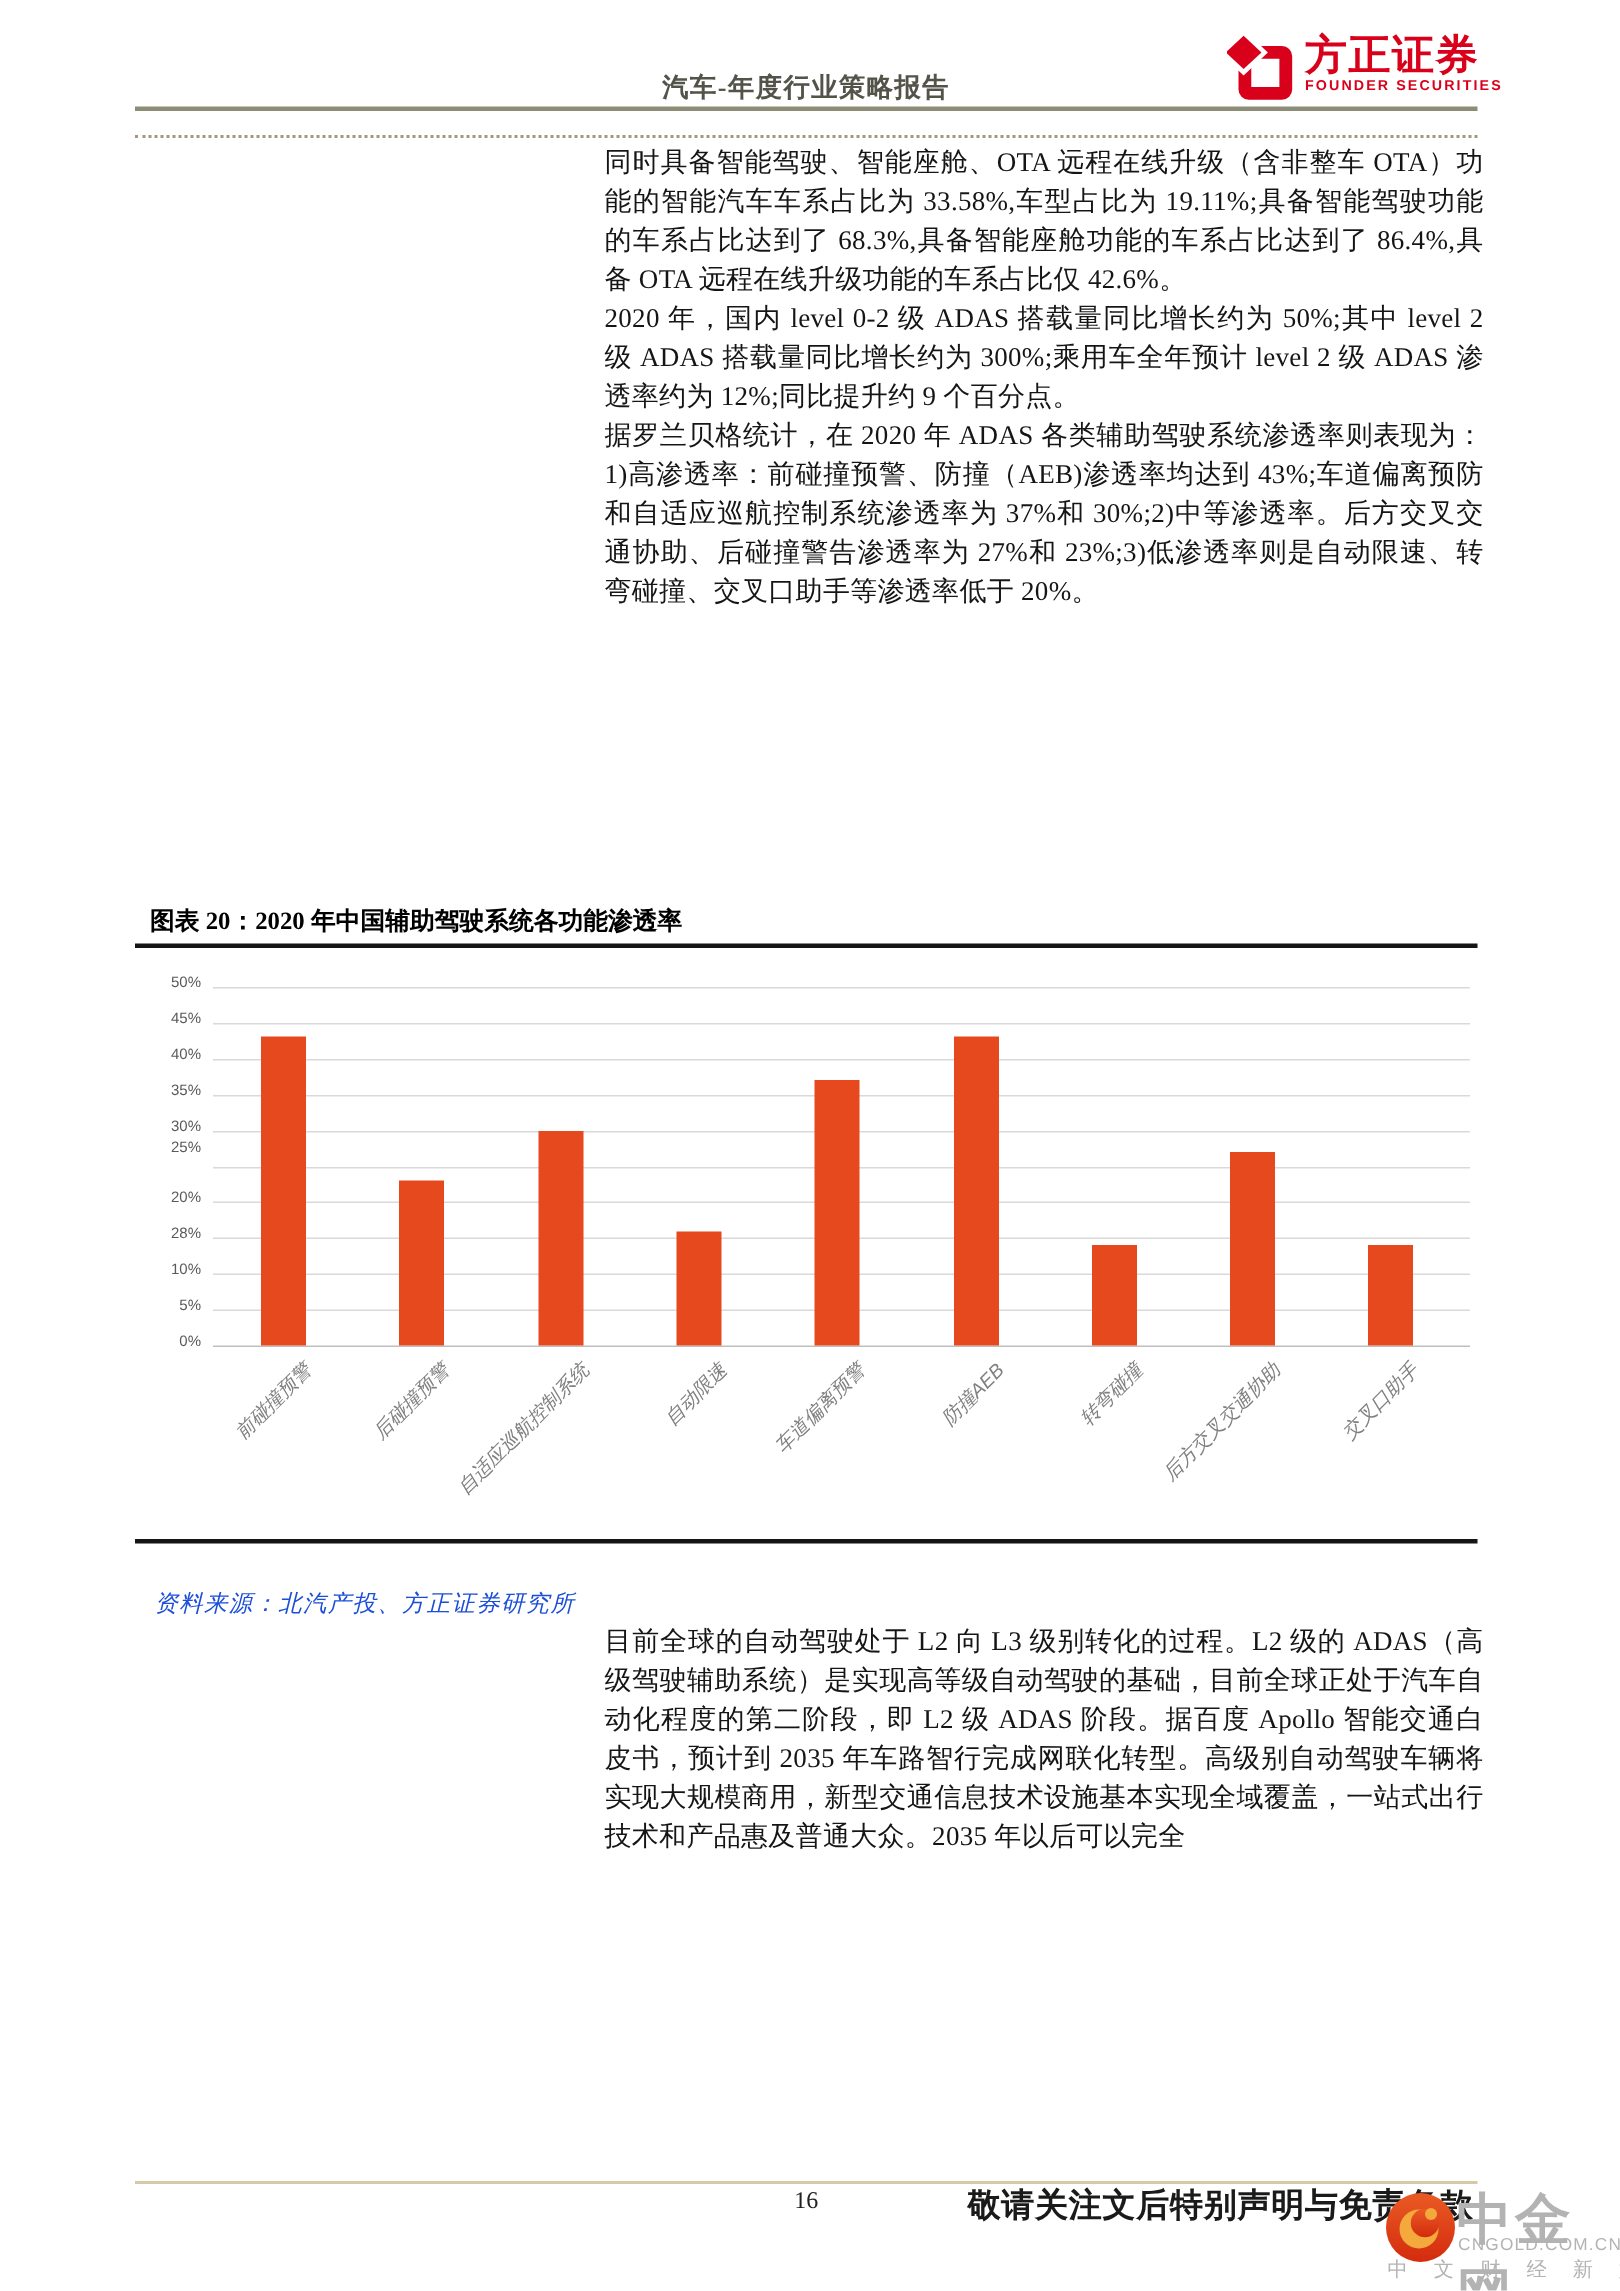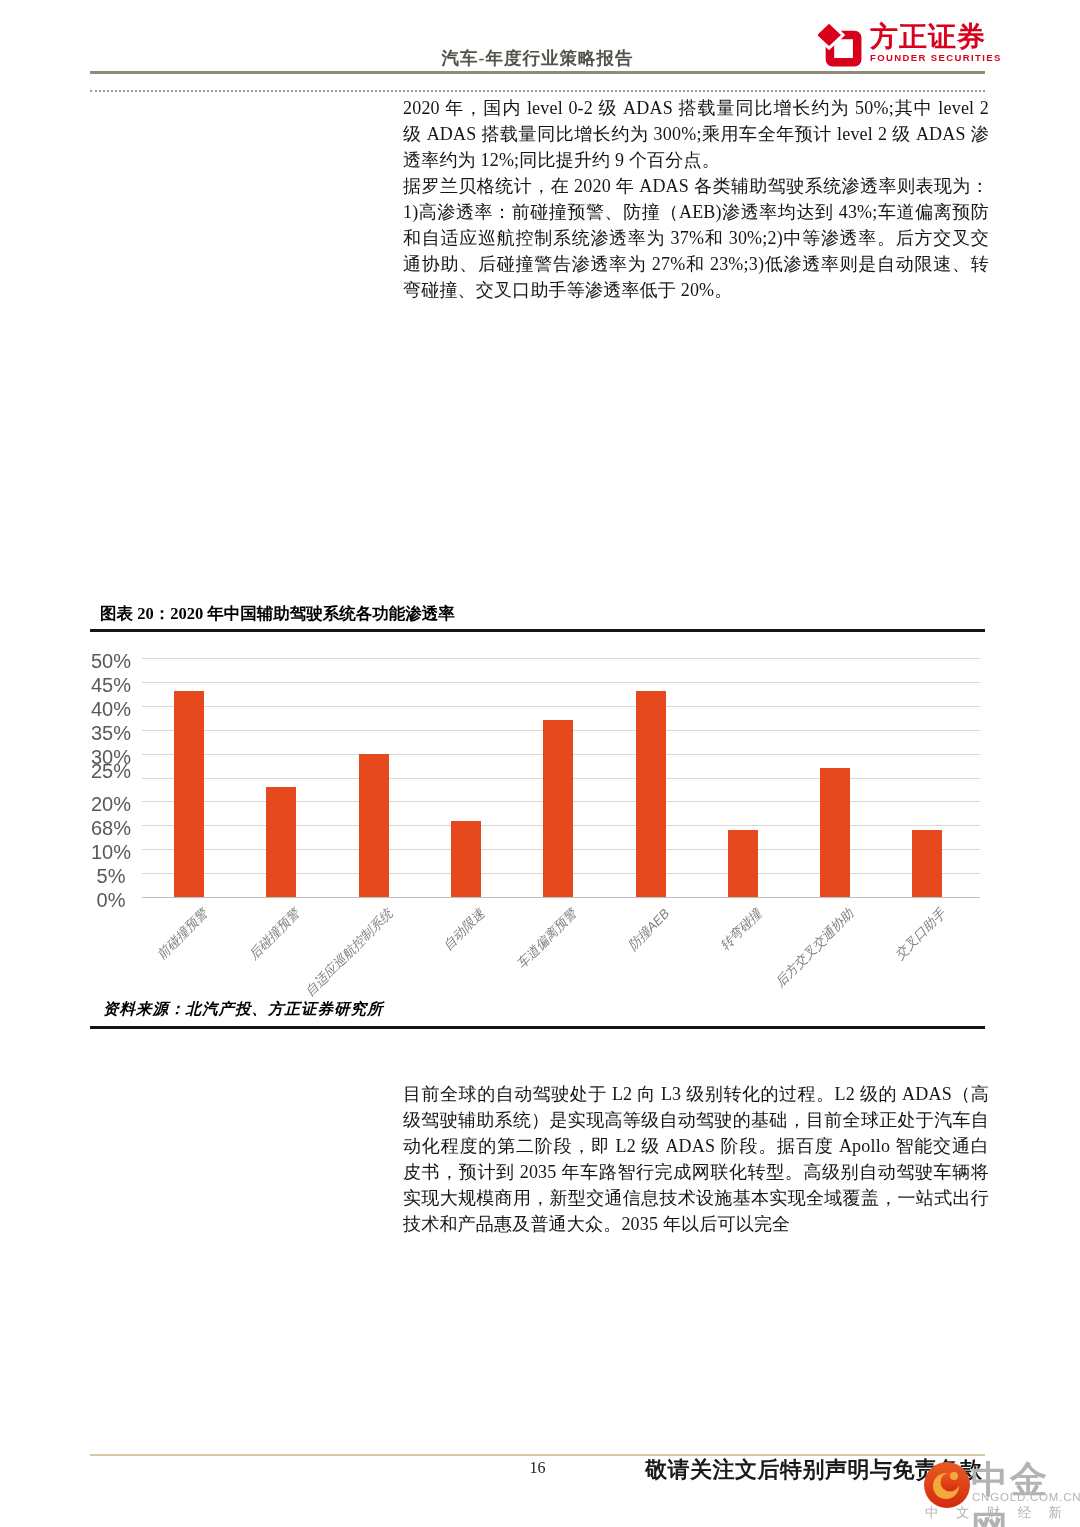--- a/index.html
+++ b/index.html
@@ -27,28 +27,28 @@
     text-align:justify; color:#151515; letter-spacing:0.2px; }
   .textcol p { margin:0; }
   .textcol-top { top:95px; }
   .textcol-bottom { top:1081px; }
 
   
   .fig-title { top:603px; left:100px; font-size:16.5px; font-weight:700; color:#000; }
   .rule-black { left:90px; width:895px; height:3px; background:#151515; }
   .rule-top { top:629px; }
   .rule-bottom { top:1026px; }
-  .fig-source { top:999px; left:103px; font-size:15.5px; font-style:italic;
-    font-weight:700; color:#000000; letter-spacing:1px; }
+  .fig-source { top:1059px; left:103px; font-size:15.5px; font-style:italic;
+    font-weight:400; color:#1d4ed8; letter-spacing:1px; }
 
   .plot { left:142px; top:658px; width:838px; height:239px; }
   .gridline { position:absolute; left:0; right:0; height:1px; background:#d9d9d9; }
   .gridline.axis { background:#bfbfbf; }
-  .ytick { position:absolute; left:88px; width:46px; text-align:center;
-    font-family:"Liberation Sans", sans-serif; font-size:20px; color:#595959; }
+  .ytick { position:absolute; left:88px; width:46px; text-align:right;
+    font-family:"Liberation Sans", sans-serif; font-size:10px; color:#595959; }
   .bar { position:absolute; bottom:0; width:30px; background:#e5491d; }
   .xtick { position:absolute; width:170px; text-align:right;
     font-family:"Liberation Sans", sans-serif; font-size:13px; font-style:italic;
     color:#808080; transform:rotate(-45deg); transform-origin:100% 0; white-space:nowrap; }
 
   
   .footer-rule { top:1454px; left:90px; width:895px; height:2px; background:#d5c9a7; }
   .page-num { top:1459px; left:90px; width:895px; text-align:center;
     font-size:16px; color:#222; }
   .disclaimer { top:1455px; left:645px; font-size:22px; font-weight:700;
@@ -80,20 +80,21 @@
   <span class="brand-text">
     <div class="brand-cn">方正证券</div>
     <div class="brand-en">FOUNDER SECURITIES</div>
   </span>
 </div>
 
 <div class="abs header-rule"></div>
 <div class="abs header-dotted"></div>
 
 <div class="abs textcol textcol-top">
+  <p>同时具备智能驾驶、智能座舱、OTA 远程在线升级（含非整车 OTA）功能的智能汽车车系占比为 33.58%,车型占比为 19.11%;具备智能驾驶功能的车系占比达到了 68.3%,具备智能座舱功能的车系占比达到了 86.4%,具备 OTA 远程在线升级功能的车系占比仅 42.6%。</p>
   <p>2020 年，国内 level 0-2 级 ADAS 搭载量同比增长约为 50%;其中 level 2 级 ADAS 搭载量同比增长约为 300%;乘用车全年预计 level 2 级 ADAS 渗透率约为 12%;同比提升约 9 个百分点。</p>
   <p>据罗兰贝格统计，在 2020 年 ADAS 各类辅助驾驶系统渗透率则表现为：1)高渗透率：前碰撞预警、防撞（AEB)渗透率均达到 43%;车道偏离预防和自适应巡航控制系统渗透率为 37%和 30%;2)中等渗透率。后方交叉交通协助、后碰撞警告渗透率为 27%和 23%;3)低渗透率则是自动限速、转弯碰撞、交叉口助手等渗透率低于 20%。</p>
 </div>
 
 <div class="abs fig-title">图表 20：2020 年中国辅助驾驶系统各功能渗透率</div>
 <div class="abs rule-black rule-top"></div>
 
 <div class="abs plot" id="plot">
     <div class="gridline axis" style="top: 239px;"></div>
     <div class="gridline" style="top: 215.1px;"></div>
@@ -113,21 +114,21 @@
     <div class="bar" style="left: 401.2px; width: 30px; height: 176.86px; background: rgb(229, 73, 29);"></div>
     <div class="bar" style="left: 493.5px; width: 30px; height: 205.54px; background: rgb(229, 73, 29);"></div>
     <div class="bar" style="left: 585.8px; width: 30px; height: 66.92px; background: rgb(229, 73, 29);"></div>
     <div class="bar" style="left: 678.1px; width: 30px; height: 129.06px; background: rgb(229, 73, 29);"></div>
     <div class="bar" style="left: 770.4px; width: 30px; height: 66.92px; background: rgb(229, 73, 29);"></div>
   </div>
 <div id="yticks">
     <div class="abs ytick" style="top: 889px;">0%</div>
     <div class="abs ytick" style="top: 865.1px;">5%</div>
     <div class="abs ytick" style="top: 841.2px;">10%</div>
-    <div class="abs ytick" style="top: 817.3px;">68%</div>
+    <div class="abs ytick" style="top: 817.3px;">28%</div>
     <div class="abs ytick" style="top: 793.4px;">20%</div>
     <div class="abs ytick" style="top: 760px;">25%</div>
     <div class="abs ytick" style="top: 745.6px;">30%</div>
     <div class="abs ytick" style="top: 721.7px;">35%</div>
     <div class="abs ytick" style="top: 697.8px;">40%</div>
     <div class="abs ytick" style="top: 673.9px;">45%</div>
     <div class="abs ytick" style="top: 650px;">50%</div>
   </div>
 <div id="xticks">
     <div class="abs xtick" style="left: 29px; top: 905px;">前碰撞预警</div>

